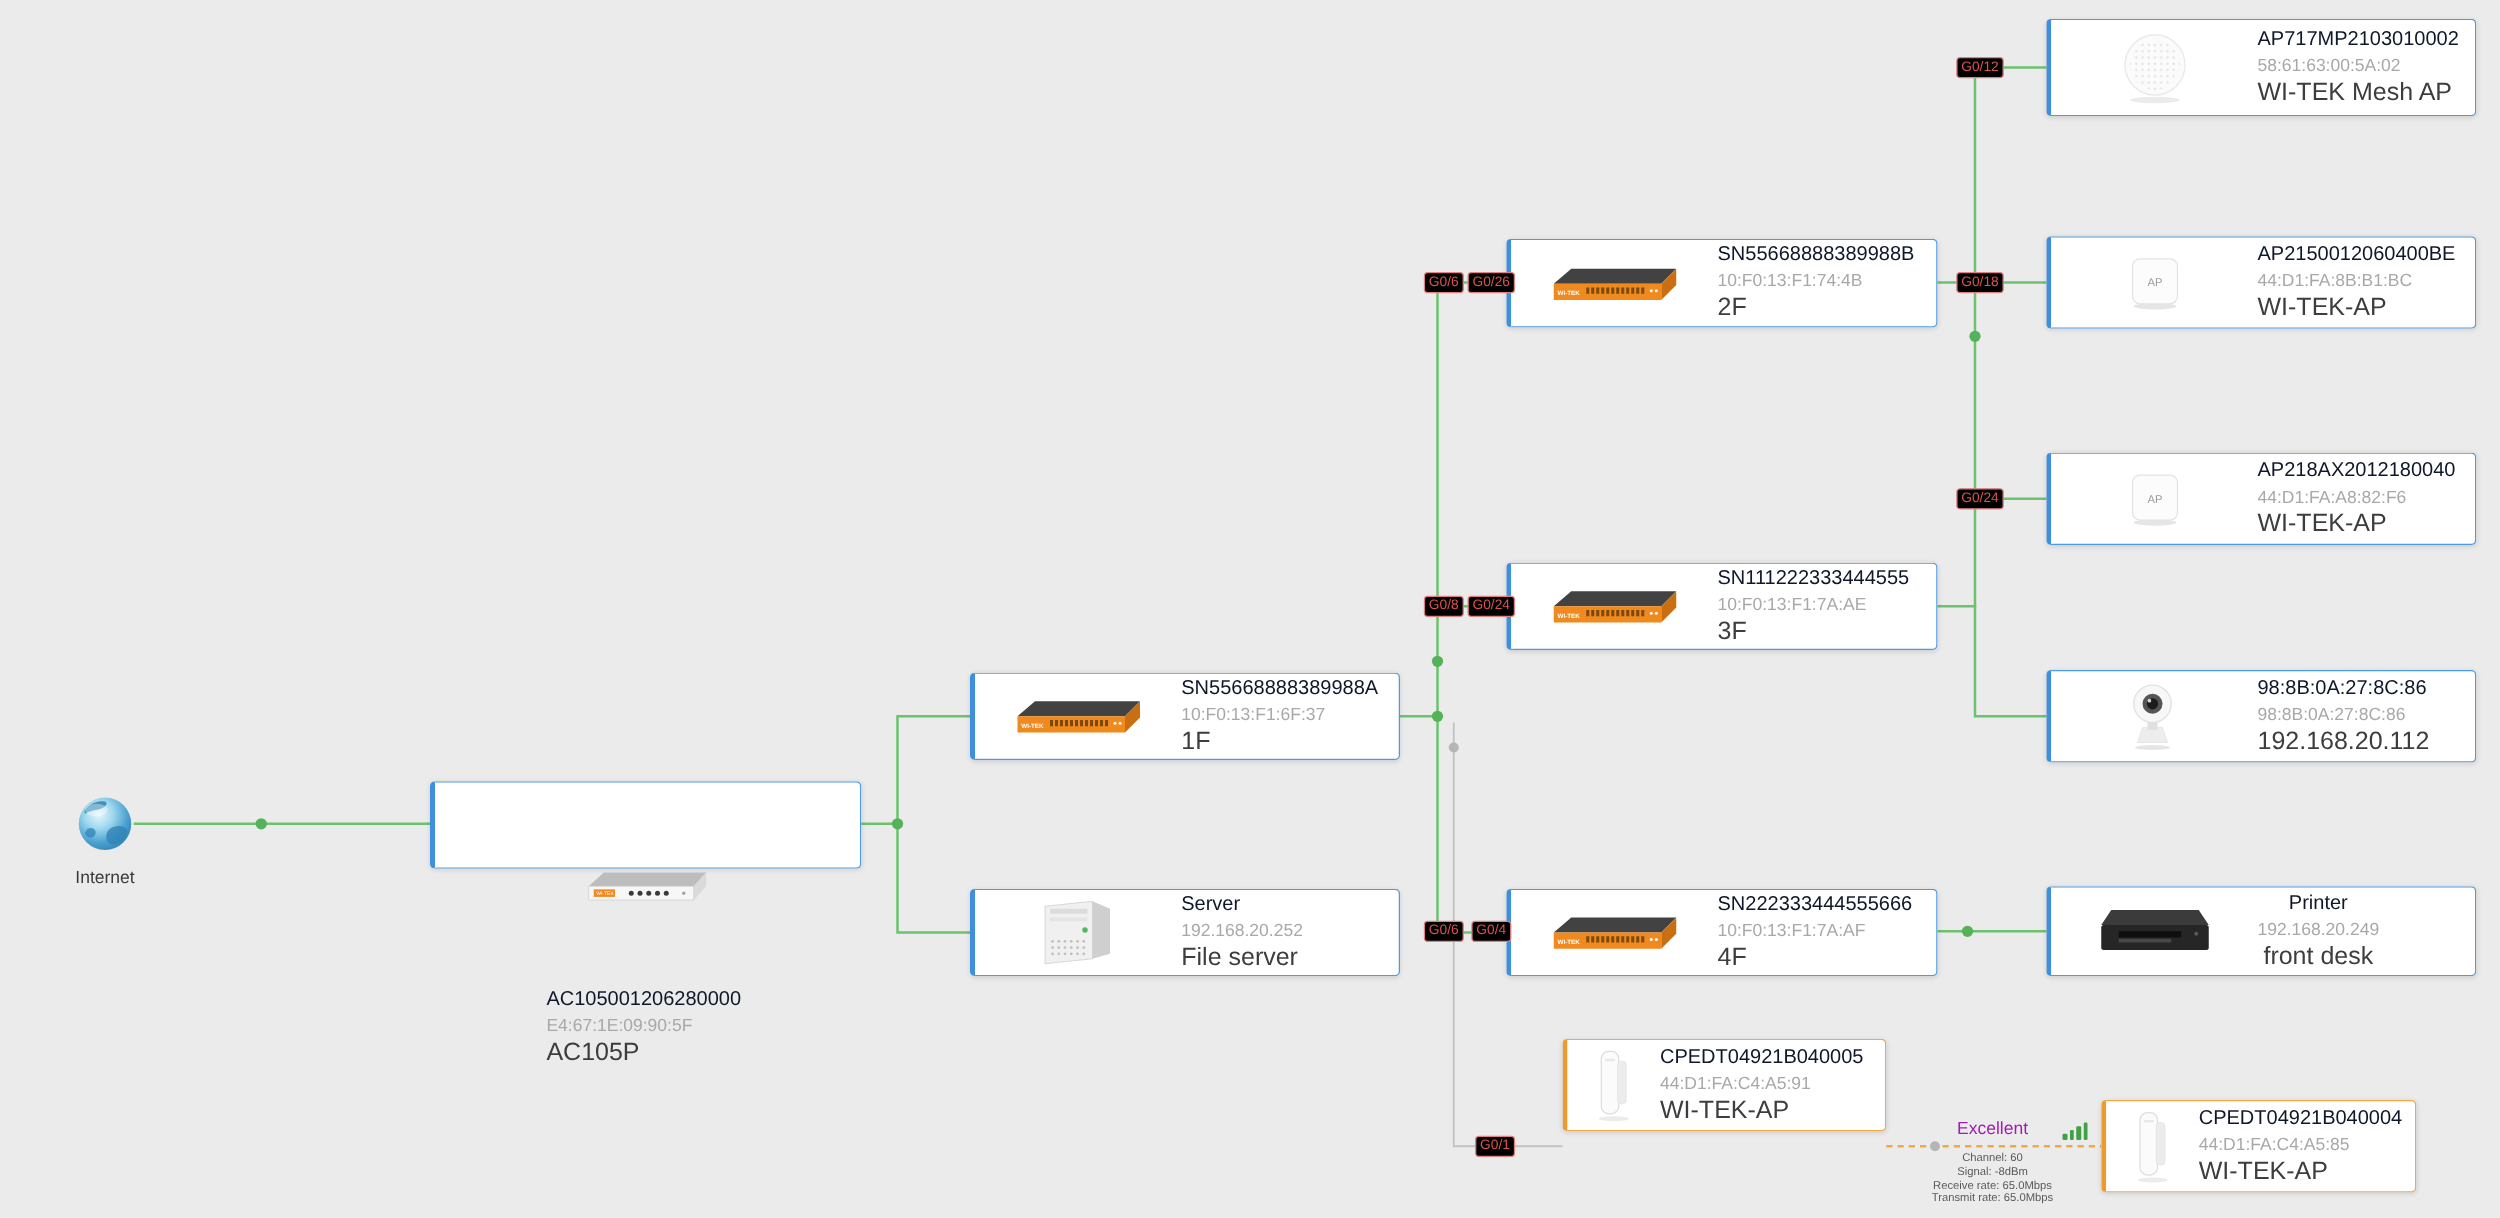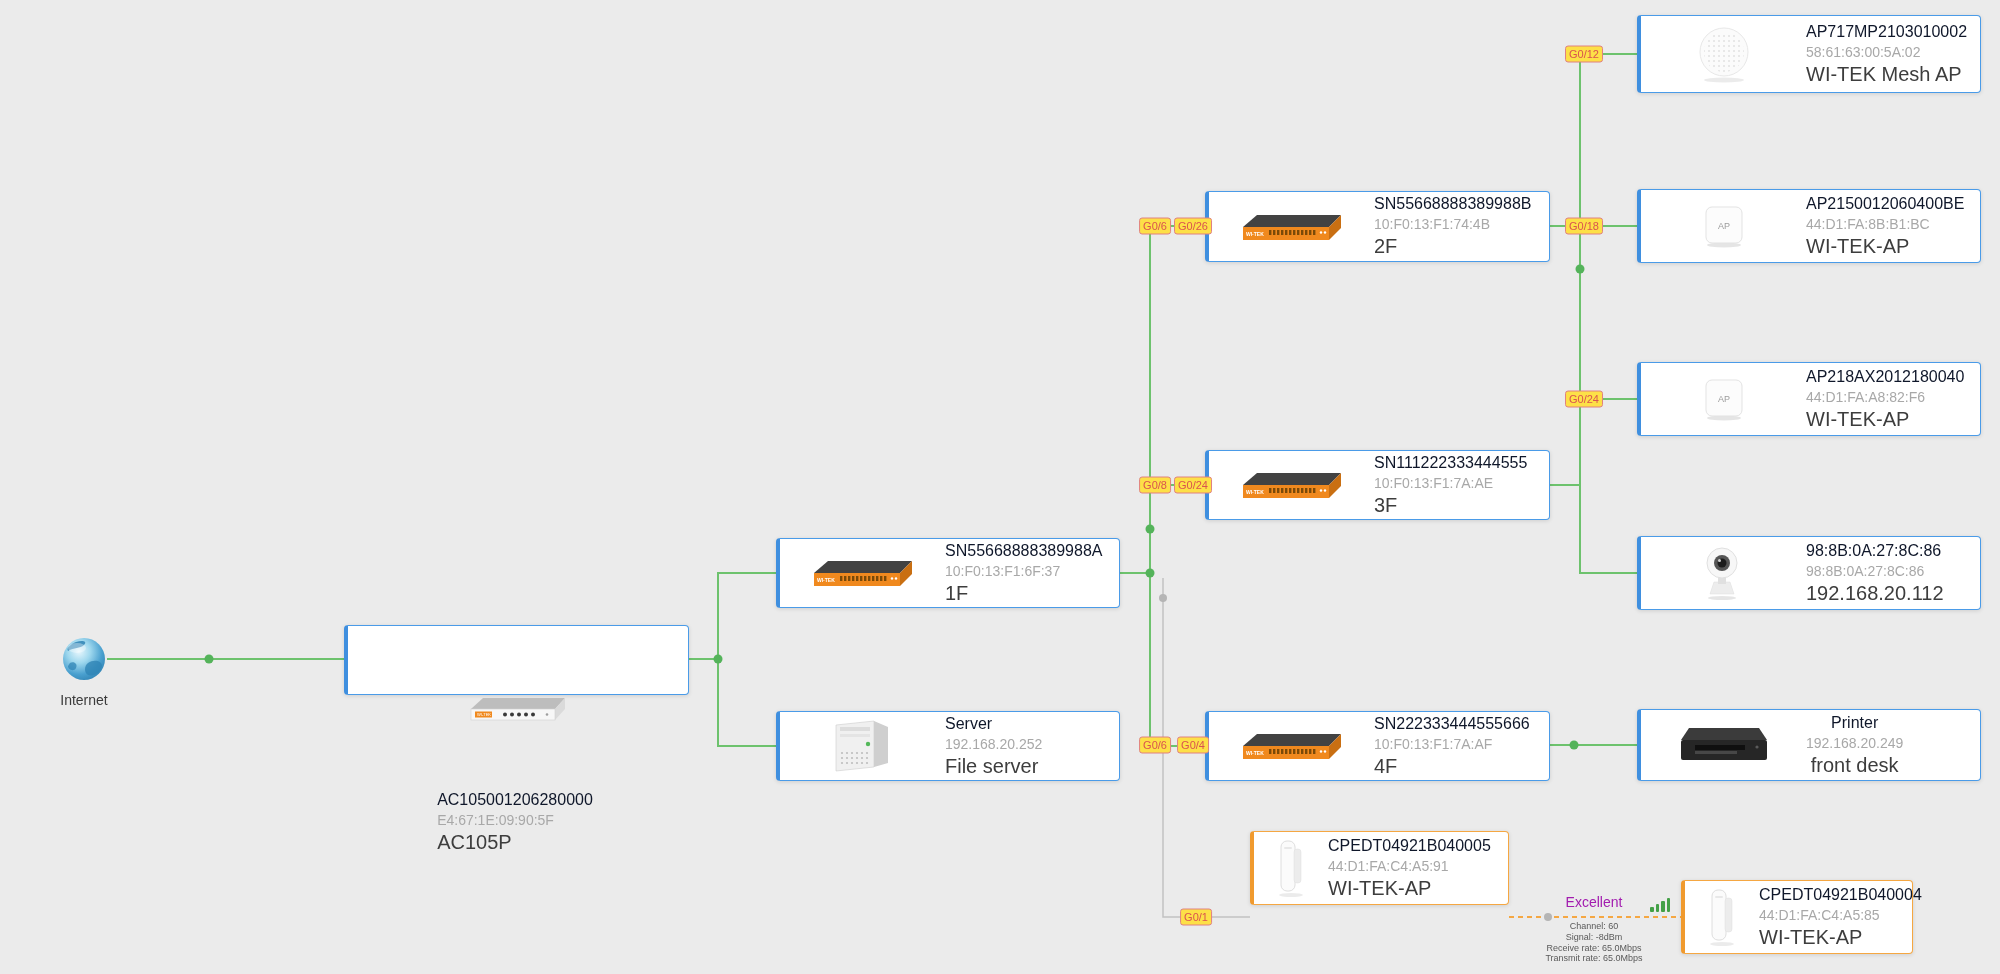--- a/index.html
+++ b/index.html
@@ -17,21 +17,21 @@
   .node-card.cpe { border-color:#f5a742; border-left-color:#f09a2e; }
   .node-img { flex:0 0 165px; display:flex; align-items:center; justify-content:center; }
   .cpe .node-img { flex:0 0 74px; }
   .node-text { display:flex; flex-direction:column; gap:3px; min-width:0; padding-right:6px; }
   .node-name  { font-size:16px; color:#0f172a; white-space:nowrap; }
   .node-detail{ font-size:14px; color:#a8a8a8; white-space:nowrap; }
   .node-label { font-size:20px; color:#3d3d3d; white-space:nowrap; }
 
   .port-label {
     position:absolute; z-index:3; transform:translate(-50%,-50%);
-    font-size:11px; color:#d9534f; background:#fde047; border:1px solid #e08080;
+    font-size:11px; color:#d9534f; background:#000000; border:1px solid #e08080;
     border-radius:3px; padding:0 3px; line-height:15px; white-space:nowrap;
   }
 
   .internet-node { position:absolute; z-index:2; width:60px; text-align:center; cursor:pointer; }
   .internet-label { font-size:14px; color:#3a3a3a; margin-top:3px; }
 
   .wl-quality { position:absolute; z-index:3; width:150px; text-align:center; font-size:14px; color:#a21caf; }
   .wl-stats   { position:absolute; z-index:3; width:160px; text-align:center; font-size:9px; color:#5a5a5a; line-height:1.2; }
   .wl-stats span { display:block; }
   .signal-icon { position:absolute; z-index:3; display:flex; align-items:flex-end; gap:2px; height:15px; }
@@ -392,21 +392,21 @@
         <rect x="16" y="10" width="8" height="2" rx="1" fill="#e8e8e8"></rect>
       </svg>
     </div>
     <div class="node-text">
       <span class="node-name">CPEDT04921B040005</span>
       <span class="node-detail">44:D1:FA:C4:A5:91</span>
       <span class="node-label">WI-TEK-AP</span>
     </div>
   </div>
 
-  <div class="node-card cpe" style="left:1681px;top:880px;width:232px;height:74px;">
+  <div class="node-card cpe" style="left:1681px;top:880px;width:252px;height:74px;">
     <div class="node-img">
       <svg width="46" height="62" viewBox="0 0 46 62">
         <ellipse cx="23" cy="58" rx="12" ry="2" fill="rgba(0,0,0,.08)"></ellipse>
         <rect x="13" y="4" width="14" height="50" rx="6" fill="#fbfbfb" stroke="#dedede"></rect>
         <rect x="26" y="12" width="7" height="34" rx="3" fill="#ececec" stroke="#dedede" stroke-width="0.5"></rect>
         <rect x="16" y="10" width="8" height="2" rx="1" fill="#e8e8e8"></rect>
       </svg>
     </div>
     <div class="node-text">
       <span class="node-name">CPEDT04921B040004</span>

